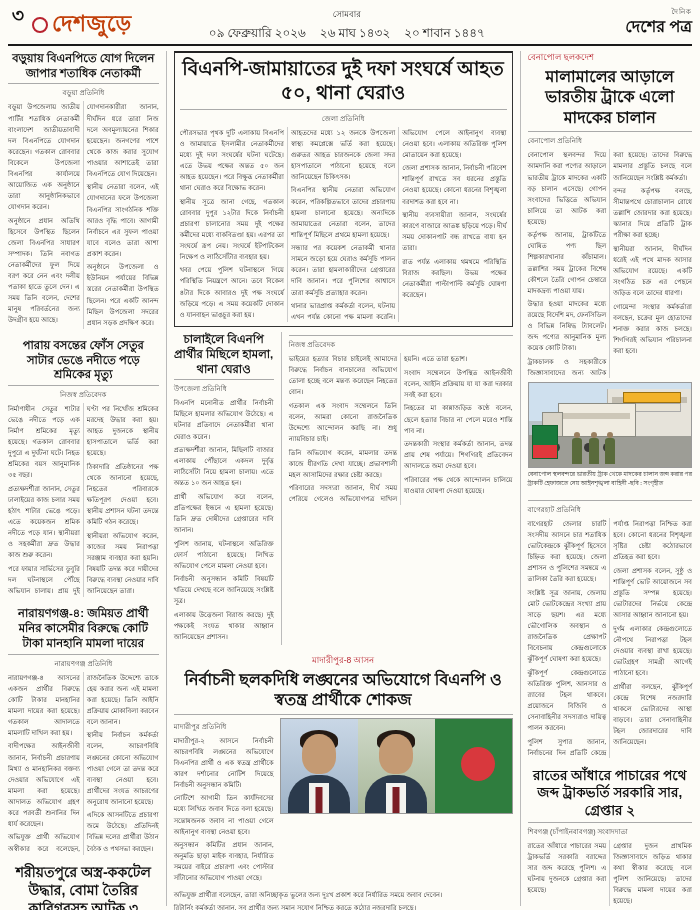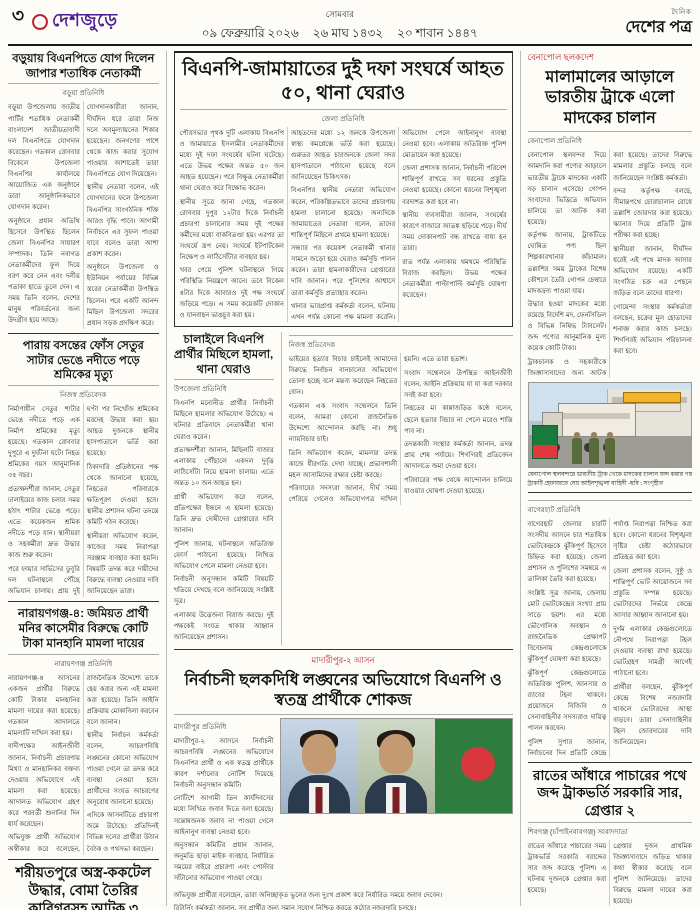--- a/index.html
+++ b/index.html
@@ -22,43 +22,43 @@
   .section-logo {
     display: flex; align-items: center; gap: 4px; margin-left: 4px;
   }
   .logo-glyph { width: 16px; height: 16px; position: relative; }
   .logo-glyph:before {
     content: ""; position: absolute; inset: 0;
     border: 2px solid #b8232f; border-radius: 50%;
   }
   .section-name {
     font-family: "Liberation Sans", sans-serif;
-    font-size: 18px; font-weight: bold; letter-spacing: .5px;
-    color: #4c1d95;
+    font-size: 22px; font-weight: bold; letter-spacing: .5px;
+    color: #c2410c;
   }
   .masthead-center { flex: 1; text-align: center; padding-top: 2px; }
   .weekday { font-size: 8.5px; color: #333; }
   .datebar {
     display: flex; justify-content: center; gap: 14px;
     font-size: 12px; color: #222; margin-top: 2px;
   }
   .datebar span { white-space: nowrap; }
   .paper-name {
     text-align: right; width: 130px;
     font-family: "Liberation Sans", sans-serif;
   }
   .paper-name .tag { font-size: 7px; color: #444; letter-spacing: 1px; }
   .paper-name .nm { font-size: 16px; font-weight: bold; color: #111; line-height: 1.1; }
 
   
   .content {
     display: flex; gap: 7px; margin-top: 5px;
     height: 855px;
   }
-  .col { display: flex; flex-direction: column; }
+  .col { display: flex; flex-direction: column; align-items: center; }
   .col-left { width: 152px; }
   .col-mid { width: 350px; }
   .col-right { width: 174px; }
 
   .hr { border-top: 1px solid #333; margin: 4px 0; }
   .hr-thin { border-top: 1px solid #aaa; margin: 3px 0; }
   .vrule { border-left: 1px solid #bbb; }
 
   
   h1.hl {
@@ -267,21 +267,21 @@
             <p>নিহতের মা কান্নাজড়িত কণ্ঠে বলেন, ছেলে হত্যার বিচার না পেলে মরেও শান্তি পাব না।</p>
             <p>তদন্তকারী সংস্থার কর্মকর্তা জানান, তদন্ত প্রায় শেষ পর্যায়ে। শিগগিরই প্রতিবেদন আদালতে জমা দেওয়া হবে।</p>
             <p>পরিবারের পক্ষ থেকে আন্দোলন চালিয়ে যাওয়ার ঘোষণা দেওয়া হয়েছে।</p>
           </div>
         </div>
       </div>
 
       <div class="hr"></div>
 
       <div>
-        <div class="kicker center">মাদারীপুর-২ আসন</div>
+        <div class="kicker center">মাদারীপুর-8 আসন</div>
         <h1 class="hl hl-lg">নির্বাচনী ছলকদিধি লঙ্ঘনের অভিযোগে বিএনপি ও স্বতন্ত্র প্রার্থীকে শোকজ</h1>
         <div class="hr-thin"></div>
         <div style="display:flex; gap:6px; margin-top:2px">
           <div style="width:100px">
             <div class="byline byline-left">মাদারীপুর প্রতিনিধি</div>
             <div class="body">
               <p>মাদারীপুর-২ আসনে নির্বাচনী আচরণবিধি লঙ্ঘনের অভিযোগে বিএনপির প্রার্থী ও এক স্বতন্ত্র প্রার্থীকে কারণ দর্শানোর নোটিশ দিয়েছে নির্বাচনী অনুসন্ধান কমিটি।</p>
               <p>নোটিশে আগামী তিন কার্যদিবসের মধ্যে লিখিত জবাব দিতে বলা হয়েছে। সন্তোষজনক জবাব না পাওয়া গেলে আইনানুগ ব্যবস্থা নেওয়া হবে।</p>
               <p>অনুসন্ধান কমিটির প্রধান জানান, অনুমতি ছাড়া মাইক ব্যবহার, নির্ধারিত সময়ের বাইরে প্রচারণা এবং পোস্টার সাঁটানোর অভিযোগ পাওয়া গেছে।</p>
             </div>

